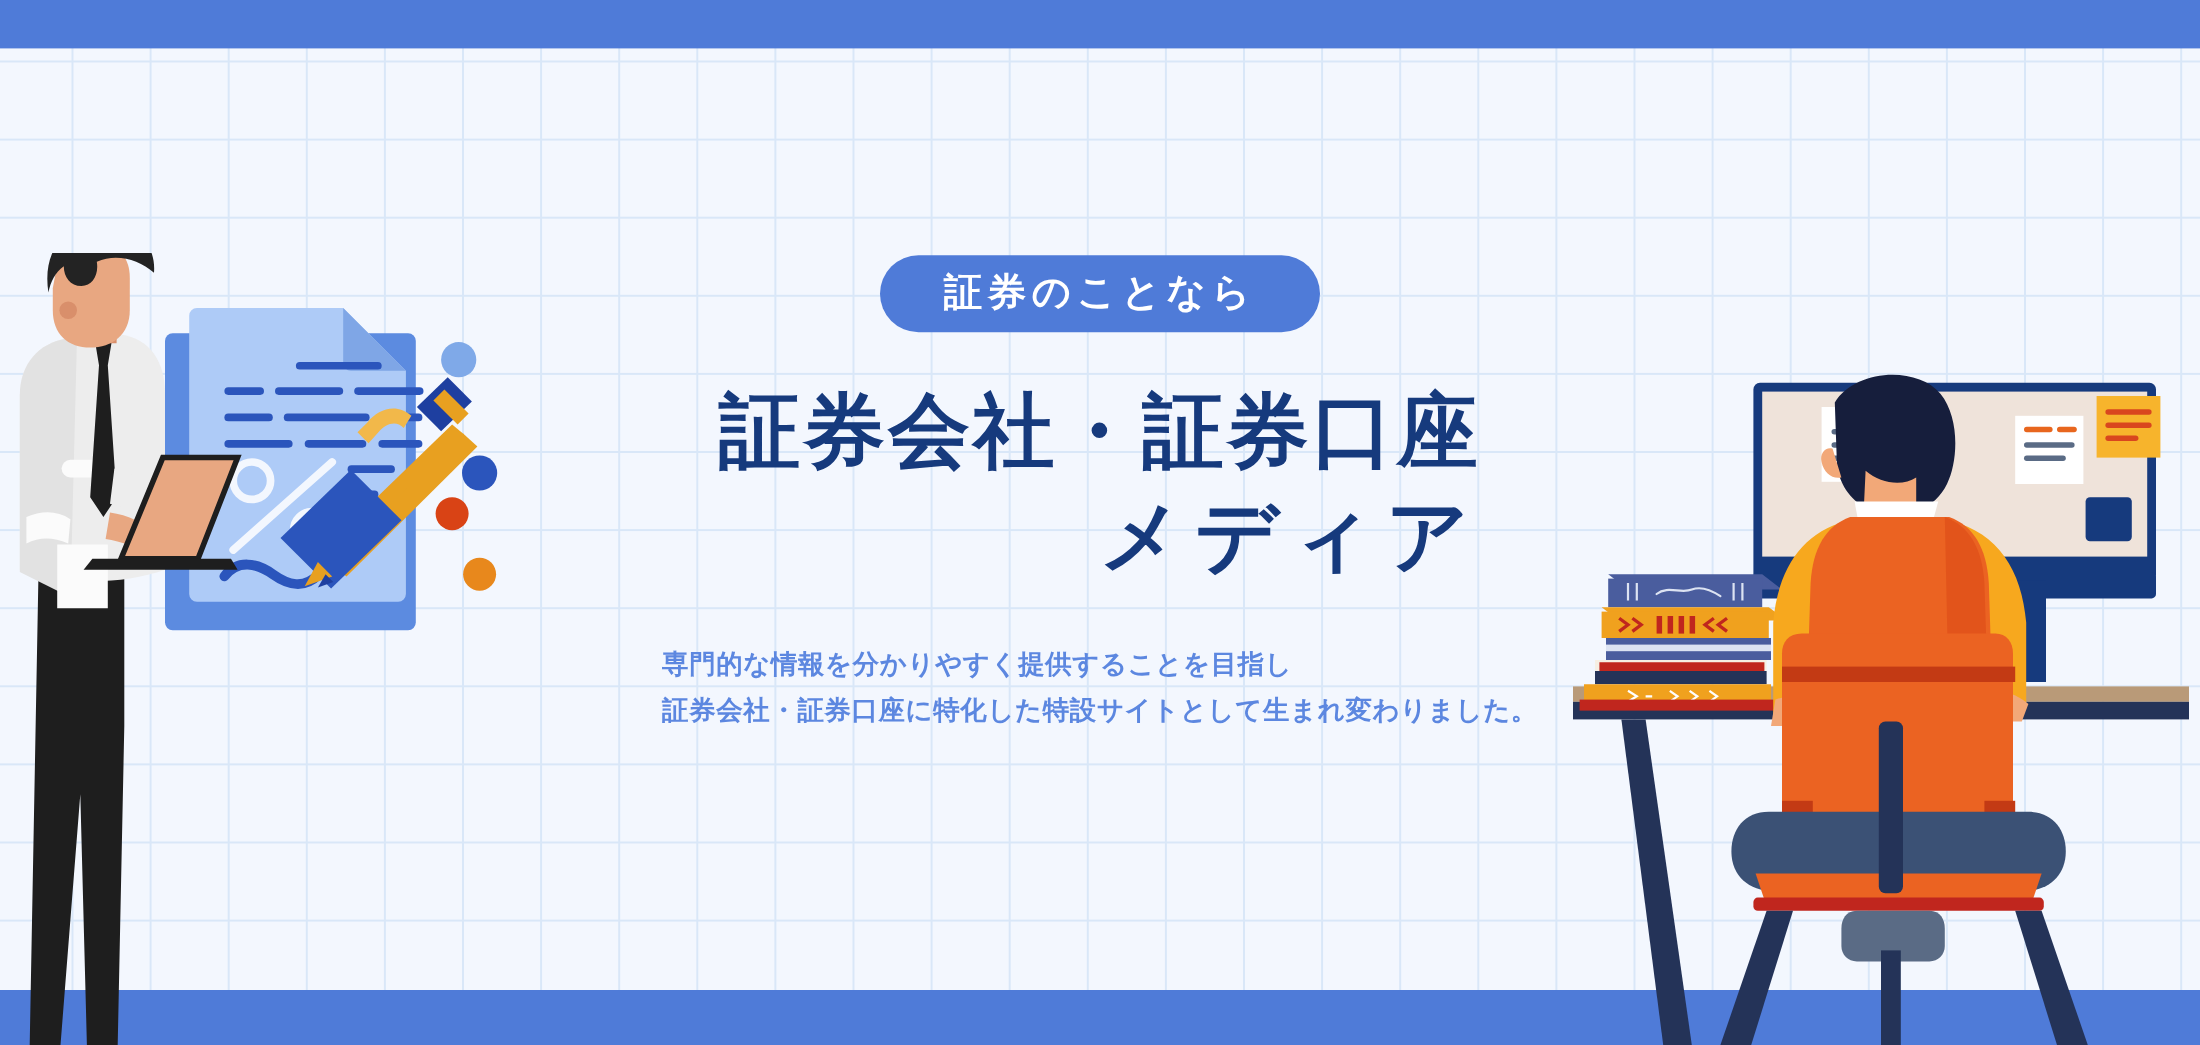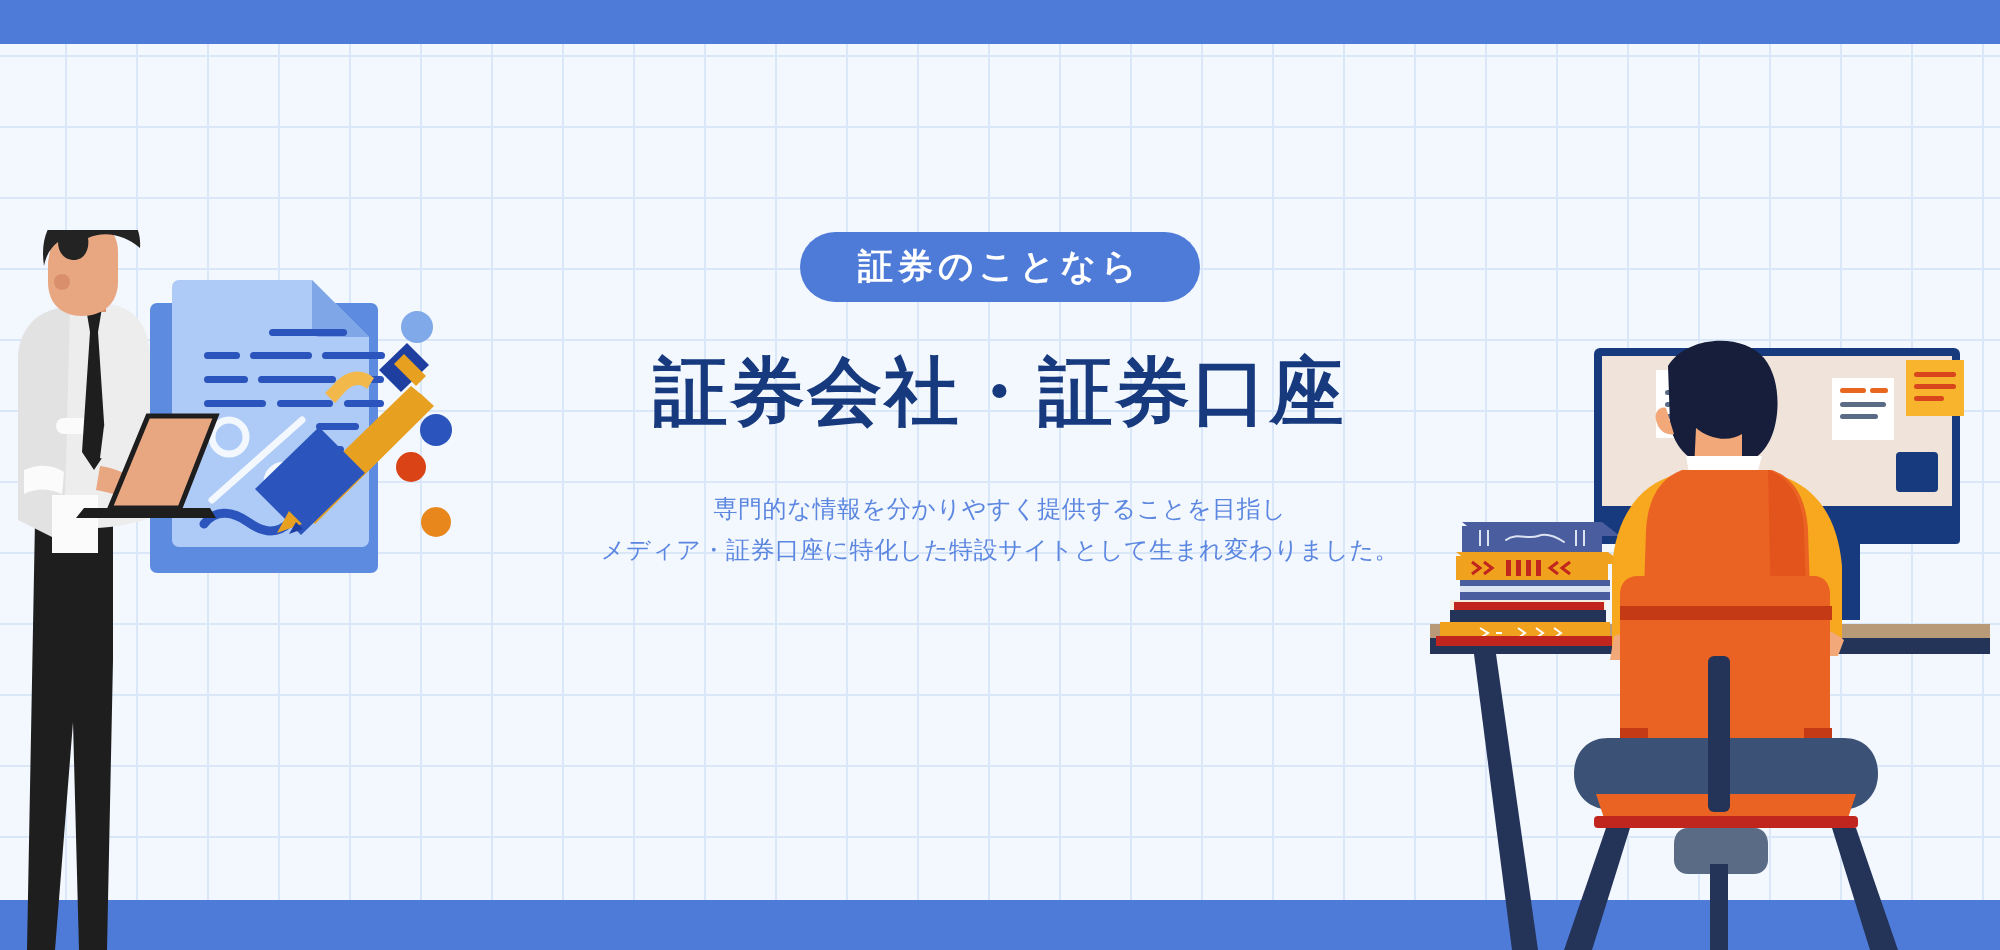--- a/index.html
+++ b/index.html
@@ -70,23 +70,23 @@
     letter-spacing:3px;
     text-align:right;
     white-space:nowrap;
   }
   .headline .l2 { display:block; letter-spacing:11px; }
 
   .lede {
     margin-top:48px;
     color:#5C87E0;
     font-size:24px;
-    font-weight:normal;
+    font-weight:bold;
     line-height:1.72;
-    text-align:center;
+    text-align:left;
     letter-spacing:0.6px;
     white-space:nowrap;
   }
   .lede span { display:block; }
 
   
   .illus { position:absolute; bottom:0; }
   #illus-left  { left:-4px;  width:520px;  height:720px; }
   #illus-right { right:-10px; width:600px; height:620px; }
 </style>
@@ -285,22 +285,22 @@
       <rect x="300" y="534" width="18" height="86" fill="#243358"></rect>
       <path d="M196 498 l24 0 l-38 122 h-28 z" fill="#243358"></path>
       <path d="M422 498 l24 0 l42 122 h-28 z" fill="#243358"></path>
     </g>
   </svg>
 
   <div id="copy">
 
     <div class="badge">証券のことなら</div>
 
-    <h1 class="headline"><span>証券会社・証券口座</span></h1>
+    <h1 class="headline"><span>証券会社・証券口座</span><span class="l2">メディア</span></h1>
 
     <p class="lede">
         <span>専門的な情報を分かりやすく提供することを目指し</span>
-        <span>メディア・証券口座に特化した特設サイトとして生まれ変わりました。</span>
+        <span>証券会社・証券口座に特化した特設サイトとして生まれ変わりました。</span>
       </p>
 
   </div>
 
 </div>
 
 </body></html>

